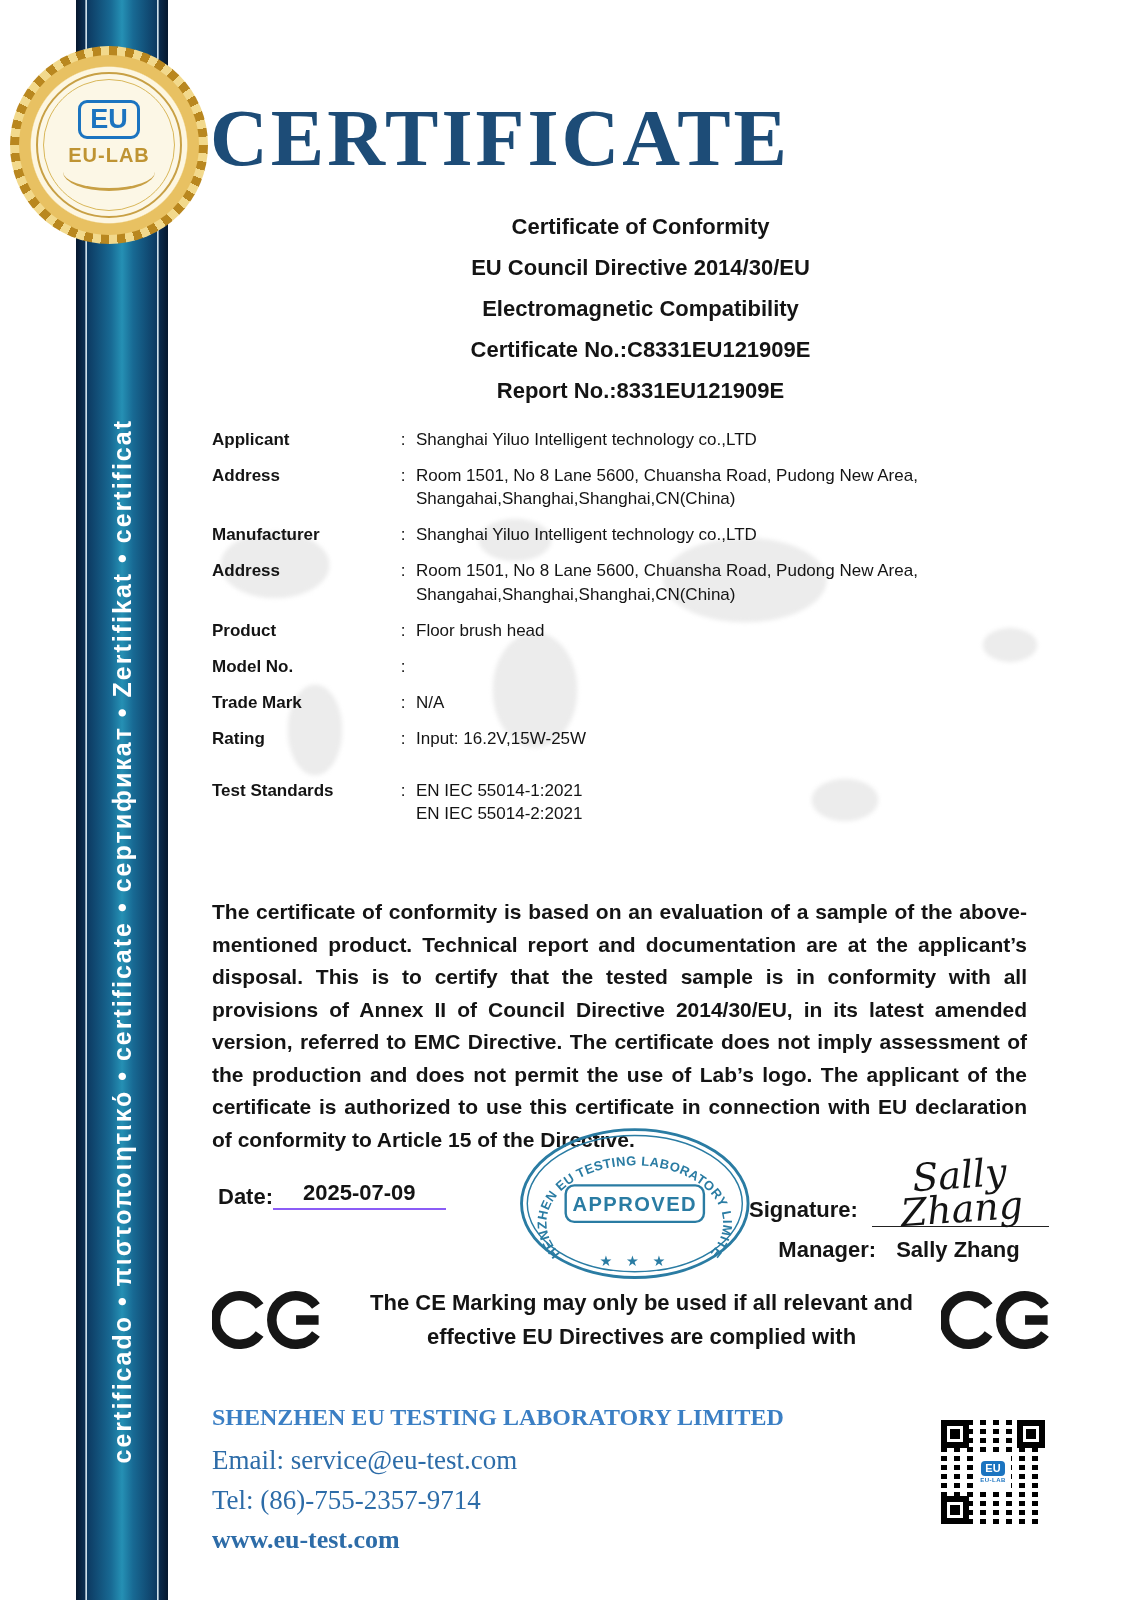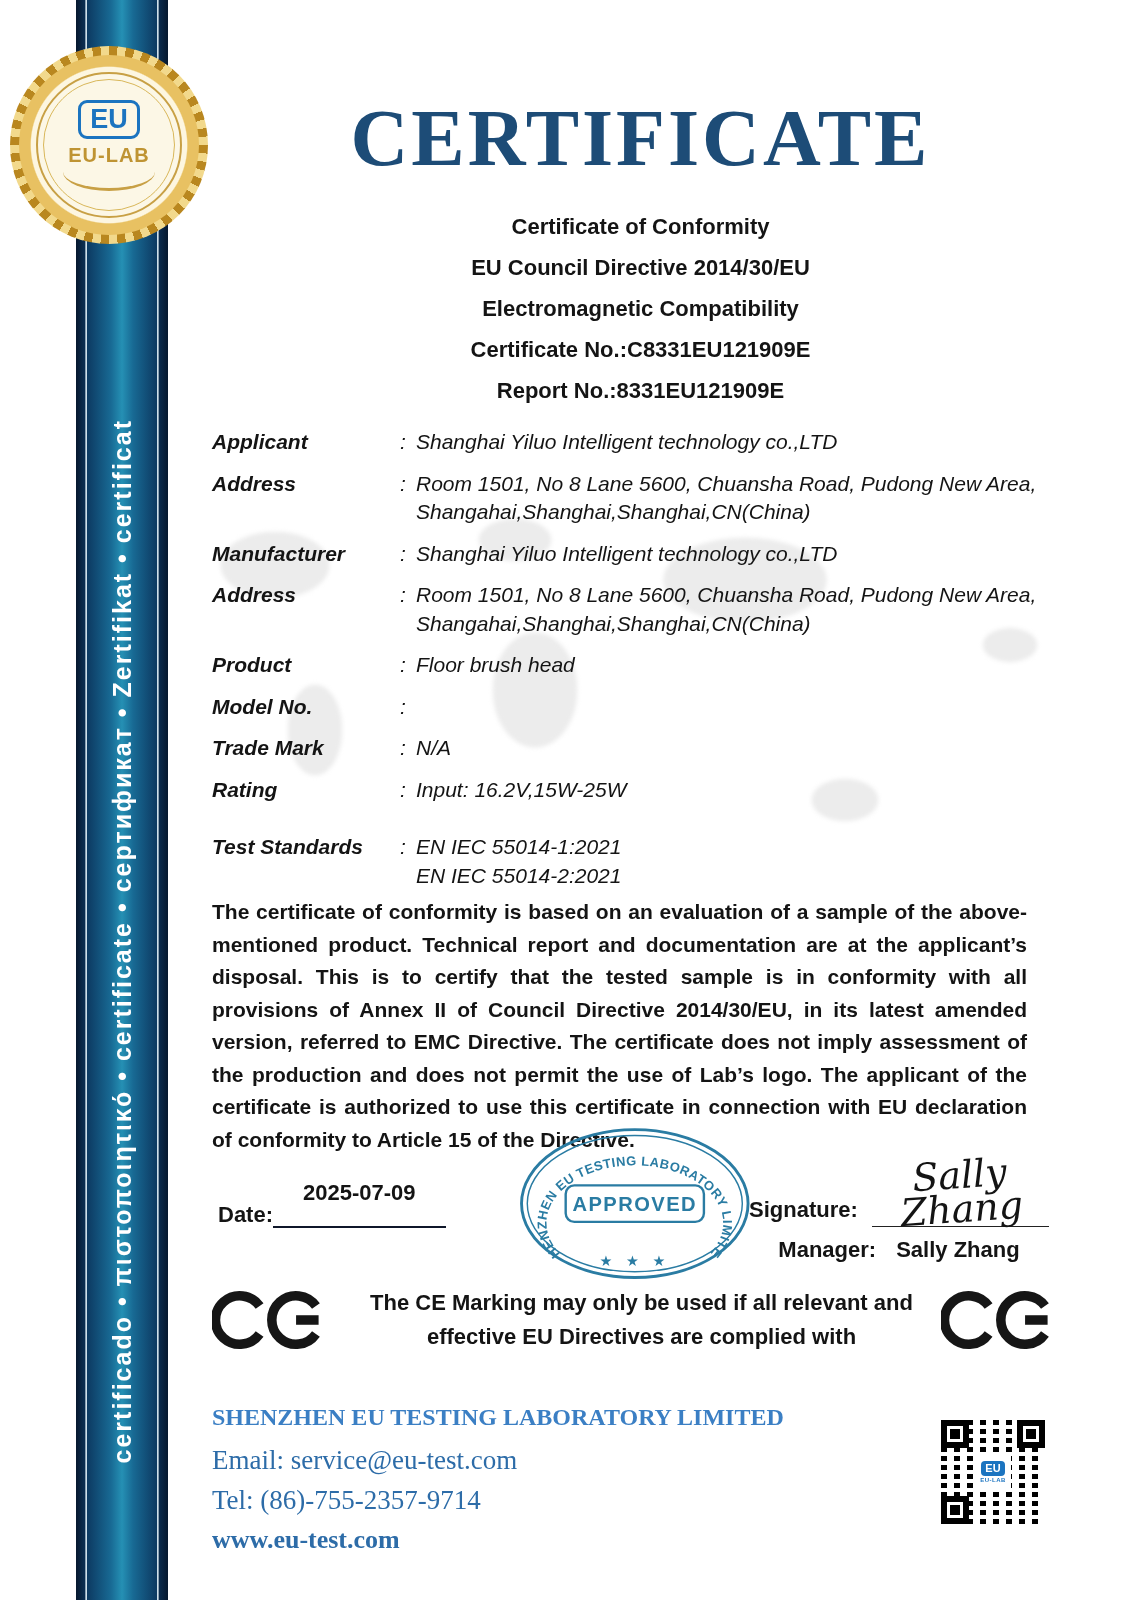--- a/index.html
+++ b/index.html
@@ -42,46 +42,46 @@
     border:2px solid #c8a045;display:flex;flex-direction:column;align-items:center;
     justify-content:center;}
   .seal-face-innerring{position:absolute;inset:5px;border-radius:50%;border:1.5px solid #d9b75a;}
   .seal-eu{border:3px solid #1b74c0;color:#1b74c0;border-radius:9px;padding:1px 9px;
     font-weight:bold;font-size:27px;}
   .seal-name{color:#bf9433;font-weight:bold;font-size:20px;letter-spacing:1px;margin-top:5px;}
   .seal-laurel{width:92px;height:16px;border-bottom:3px solid #c8a045;
     border-radius:0 0 50% 50% / 0 0 100% 100%;margin-top:5px;}
 
   
-  .title{position:absolute;left:210px;right:60px;top:98px;margin:0;text-align:center;
+  .title{position:absolute;left:210px;right:60px;top:98px;margin:0;
     font-family:"Liberation Serif",serif;font-weight:bold;font-size:80px;line-height:1;
     color:#1d4c77;letter-spacing:3px;}
   .header{position:absolute;left:210px;right:60px;top:214px;text-align:center;}
   .hline{font-size:22px;font-weight:bold;margin-bottom:15px;}
   .hpair{display:flex;justify-content:center;font-size:22px;font-weight:bold;
     margin-bottom:15px;}
 
   
   .fields{position:absolute;left:212px;right:56px;top:428px;}
   .frow{display:grid;grid-template-columns:178px 26px 1fr;margin-bottom:13px;
-    font-size:21px;line-height:1.36;font-style:italic;}
+    font-size:17px;line-height:1.36;}
   .frow.gap-top{margin-top:29px;}
   .flabel{font-weight:bold;}
   .fcolon{text-align:center;}
   .fvalue{white-space:pre-line;}
 
   
   .statement{position:absolute;left:212px;width:815px;top:896px;font-size:21px;
     font-weight:bold;text-align:justify;line-height:1.55;}
 
   
   .approval-row{position:absolute;left:212px;right:60px;top:1128px;height:170px;}
   .date-block{position:absolute;left:6px;top:52px;display:flex;align-items:flex-end;
     gap:0;font-size:22px;font-weight:bold;}
-  .date-value{border-bottom:2px solid #0f172a;padding:0 30px 20px;}
+  .date-value{border-bottom:2px solid #8b5cf6;padding:0 30px 2px;}
   .stamp{position:absolute;left:50%;transform:translateX(-53%);top:-6px;width:240px;}
   .stamp text{font-family:"Liberation Sans",sans-serif;}
   .sign-block{position:absolute;right:22px;top:30px;width:300px;}
   .sig-row{display:flex;align-items:flex-end;gap:14px;}
   .sig-label{font-size:22px;font-weight:bold;padding-bottom:4px;}
   .sig-area{flex:1;border-bottom:1.5px solid #222;text-align:center;}
   .sig-script{display:inline-block;font-family:"DejaVu Serif",serif;font-style:italic;
     font-size:38px;line-height:.9;transform:rotate(-4deg);margin-bottom:-5px;}
   .mgr-row{display:flex;gap:20px;justify-content:center;font-size:22px;font-weight:bold;
     margin-top:10px;}

